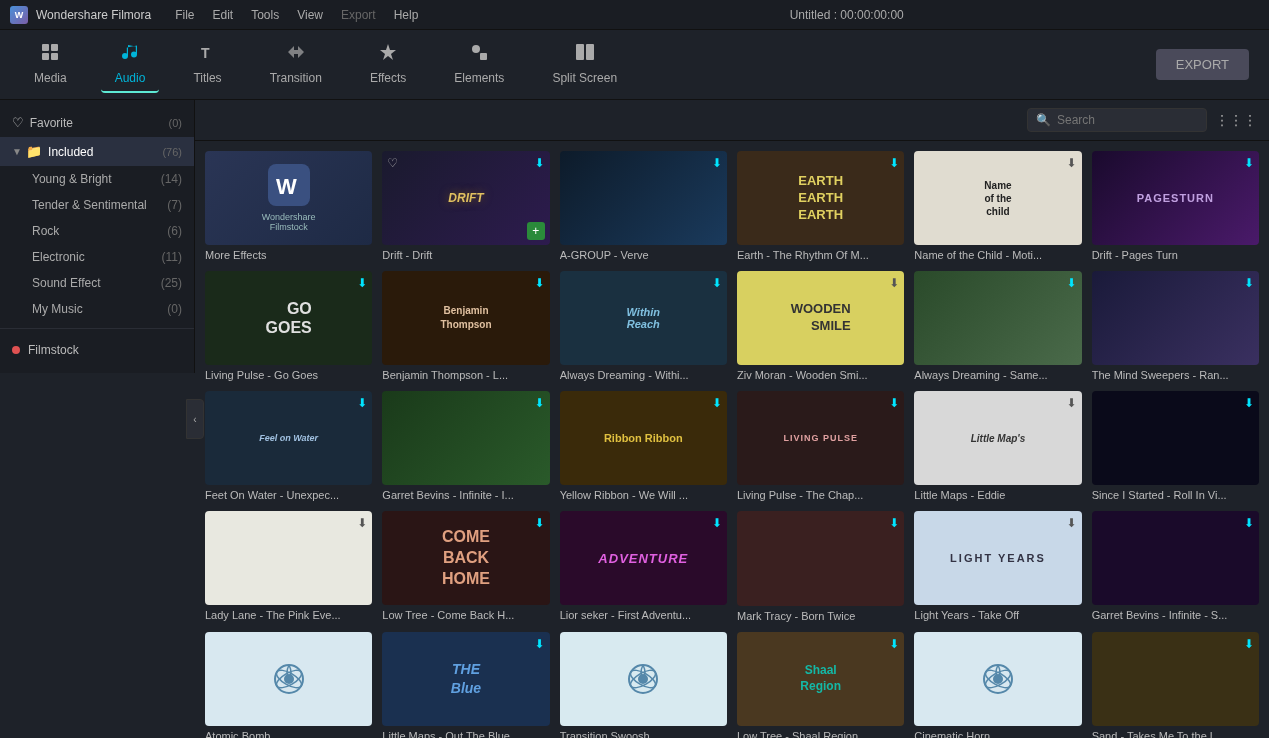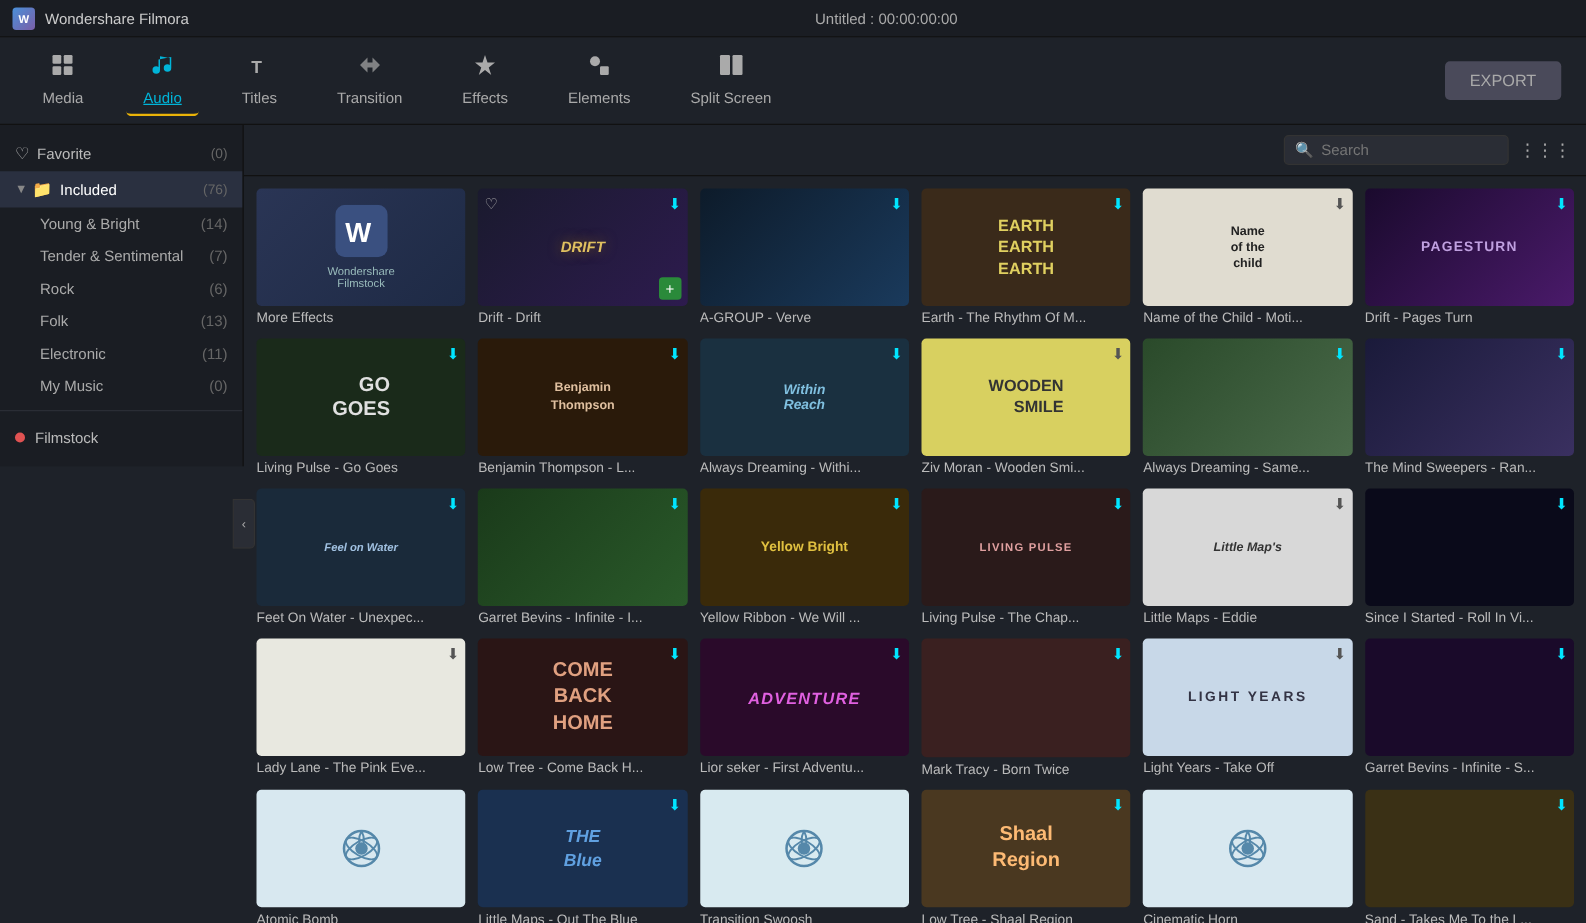--- a/index.html
+++ b/index.html
@@ -78,36 +78,44 @@
     #grid::-webkit-scrollbar { width: 6px; }
     #grid::-webkit-scrollbar-track { background: #1a1d23; }
     #grid::-webkit-scrollbar-thumb { background: #444; border-radius: 3px; }
   </style>
 </head>
 <body>
 
 <div id="titlebar">
   <div class="logo">W</div>
   <span class="app-name">Wondershare Filmora</span>
+  <div class="menu-items">
+    <span class="menu-item">File</span>
+    <span class="menu-item">Edit</span>
+    <span class="menu-item">Tools</span>
+    <span class="menu-item">View</span>
+    <span class="menu-item export-item">Export</span>
+    <span class="menu-item">Help</span>
+  </div>
   <div class="title-center">Untitled : 00:00:00:00</div>
 </div>
 
 <div id="toolbar">
   <div class="toolbar-item">
     <span class="toolbar-icon">
       <svg width="20" height="20" viewBox="0 0 20 20" fill="currentColor">
           <rect x="2" y="2" width="7" height="7" rx="1"></rect>
           <rect x="11" y="2" width="7" height="7" rx="1"></rect>
           <rect x="2" y="11" width="7" height="7" rx="1"></rect>
           <rect x="11" y="11" width="7" height="7" rx="1"></rect>
         </svg>
     </span>
     <span>Media</span>
   </div>
-  <div class="toolbar-item active" style="border-bottom: 2px solid #eab308; color: #00b4d8; text-decoration: underline;">
+  <div class="toolbar-item active" style="border-bottom: 2px solid #5eead4; color: #00b4d8;">
     <span class="toolbar-icon">
       <svg width="20" height="20" viewBox="0 0 20 20" fill="currentColor">
           <path d="M8 3v11a3 3 0 01-3 3 3 3 0 01-3-3 3 3 0 013-3c.7 0 1.3.2 1.8.6V5.6L17 3.6v8.8a3 3 0 01-3 3 3 3 0 01-3-3 3 3 0 013-3c.7 0 1.3.2 1.8.6V4.4L8 3z"></path>
         </svg>
     </span>
     <span>Audio</span>
   </div>
   <div class="toolbar-item">
     <span class="toolbar-icon">
       <svg width="20" height="20" viewBox="0 0 20 20" fill="currentColor">
@@ -177,26 +185,26 @@
       </div>
       <div class="sidebar-sub-item">
         <span>Tender &amp; Sentimental</span>
         <span class="item-count">(7)</span>
       </div>
       <div class="sidebar-sub-item">
         <span>Rock</span>
         <span class="item-count">(6)</span>
       </div>
       <div class="sidebar-sub-item">
-        <span>Folk</span>
-        <span class="item-count">(13)</span>
-      </div>
-      <div class="sidebar-sub-item">
         <span>Electronic</span>
         <span class="item-count">(11)</span>
+      </div>
+      <div class="sidebar-sub-item">
+        <span>Sound Effect</span>
+        <span class="item-count">(25)</span>
       </div>
       <div class="sidebar-sub-item">
         <span>My Music</span>
         <span class="item-count">(0)</span>
       </div>
       <div class="sidebar-divider"></div>
 
       <div class="filmstock-item">
         <span class="dot"></span>
         <span>Filmstock</span>
@@ -332,21 +340,21 @@
       <div class="grid-item">
         <div class="thumb-container" style="background: linear-gradient(135deg, #1a3a1a, #2a5a2a);">
           <div class="thumb-content" style="color:#60a060;"></div>
           <span class="download-badge">⬇</span>
         </div>
         <div class="thumb-label">Garret Bevins - Infinite - I...</div>
       </div>
 
       <div class="grid-item">
         <div class="thumb-container bg-yellow" style="background:#3a2a0a;">
-          <div class="thumb-content" style="color:#e0c040; font-size:11px; font-weight:bold; text-align:center;">Yellow Bright</div>
+          <div class="thumb-content" style="color:#e0c040; font-size:11px; font-weight:bold; text-align:center;">Ribbon Ribbon</div>
           <span class="download-badge">⬇</span>
         </div>
         <div class="thumb-label">Yellow Ribbon - We Will ...</div>
       </div>
 
       <div class="grid-item">
         <div class="thumb-container" style="background:#2a1a1a;">
           <div class="thumb-content" style="color:#e0a0a0; font-size:9px; font-weight:bold; letter-spacing:1px;">LIVING PULSE</div>
           <span class="download-badge">⬇</span>
         </div>
@@ -450,21 +458,21 @@
               <ellipse cx="18" cy="18" rx="14" ry="6" stroke="#5588aa" stroke-width="1.5" fill="none" transform="rotate(30 18 18)"></ellipse>
               <ellipse cx="18" cy="18" rx="14" ry="6" stroke="#5588aa" stroke-width="1.5" fill="none" transform="rotate(-30 18 18)"></ellipse>
             </svg>
           </div>
         </div>
         <div class="thumb-label">Transition Swoosh</div>
       </div>
 
       <div class="grid-item">
         <div class="thumb-container" style="background:#4a3820;">
-          <div class="thumb-content" style="color:#fdba74; font-size:16px; font-weight:bold; line-height:1.3; text-align:center;">Shaal<br>Region</div>
+          <div class="thumb-content" style="color:#14b8a6; font-size:12px; font-weight:bold; line-height:1.3; text-align:center;">Shaal<br>Region</div>
           <span class="download-badge">⬇</span>
         </div>
         <div class="thumb-label">Low Tree - Shaal Region</div>
       </div>
 
       <div class="grid-item">
         <div class="thumb-container" style="background:#d8e8f0;">
           <div class="thumb-content">
             <svg width="36" height="36" viewBox="0 0 36 36" fill="none">
               <circle cx="18" cy="18" r="14" stroke="#5588aa" stroke-width="2" fill="none"></circle>

